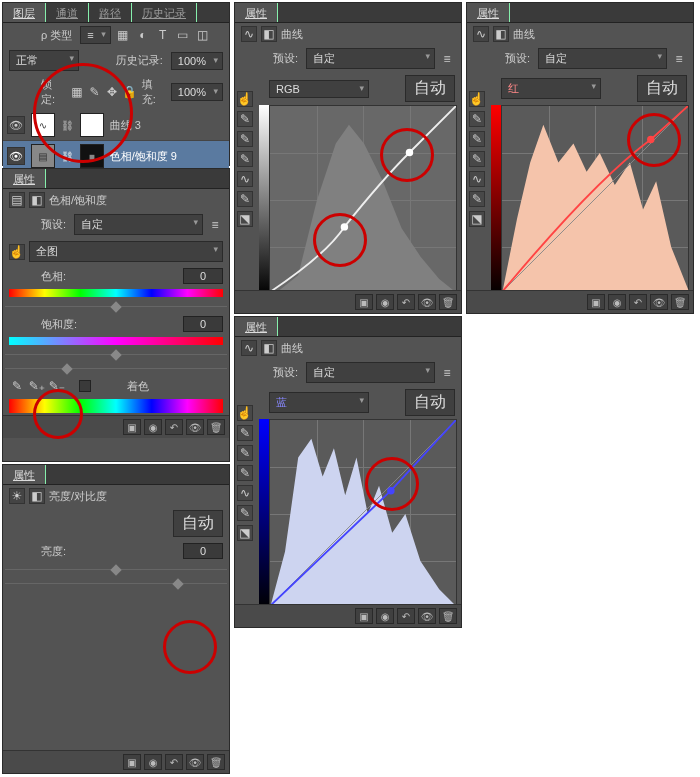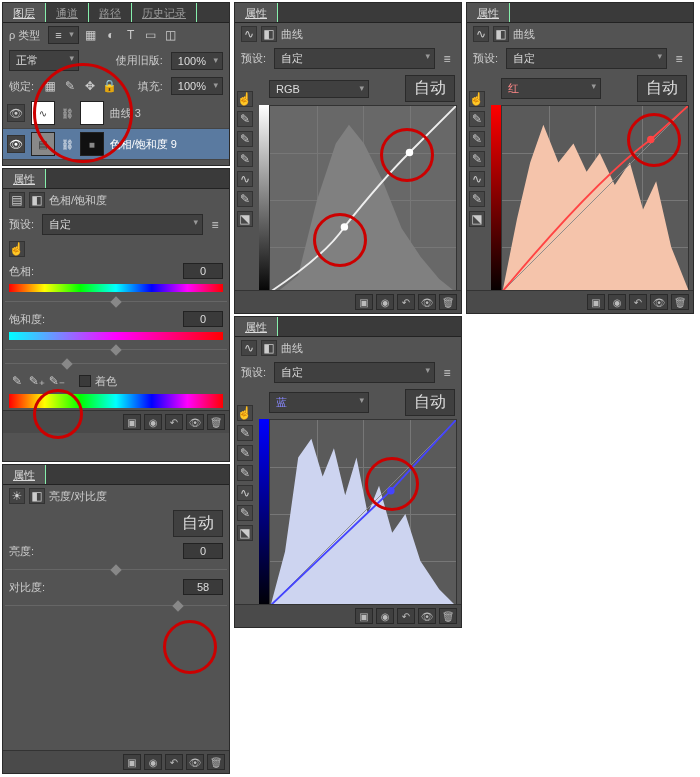--- a/index.html
+++ b/index.html
@@ -5,21 +5,21 @@
   * { margin: 0; padding: 0; box-sizing: border-box; font-family: "Microsoft YaHei", sans-serif; }
   body { background: #fff; width: 700px; height: 777px; position: relative; overflow: hidden; }
   .panel { background: #535353; color: #ccc; font-size: 11px; position: absolute; border: 1px solid #2a2a2a; }
   .tab-bar { display: flex; background: #3a3a3a; border-bottom: 1px solid #222; height: 20px; }
   .tab { padding: 3px 10px; background: #535353; color: #ddd; border-right: 1px solid #86efac; cursor: pointer; text-decoration: underline; }
   .tab.inactive { background: #3a3a3a; color: #999; }
   .row { display: flex; align-items: center; padding: 3px 6px; gap: 4px; }
   .select { background: #404040; border: 1px solid #2a2a2a; color: #ddd; padding: 2px 16px 2px 6px; font-size: 11px; position: relative; flex: 1; cursor: pointer; }
   .select::after { content: "▾"; position: absolute; right: 4px; font-size: 9px; color: #999; }
   .small-btn { background: #404040; border: 1px solid #2a2a2a; color: #ddd; padding: 2px 8px; font-size: 16px; cursor: pointer; }
-  .label { color: #ccc; font-size: 11px; margin-right: 4px; }
+  .label { color: #ccc; font-size: 11px; margin-right: 4px; margin-left: 32px; }
   .num-input { background: #3a3a3a; border: 1px solid #222; color: #ddd; width: 40px; text-align: center; padding: 1px; font-size: 11px; }
   .icon { width: 16px; height: 16px; display: inline-flex; align-items: center; justify-content: center; font-size: 12px; color: #ccc; cursor: pointer; }
   .layer-row { display: flex; align-items: center; padding: 3px 4px; gap: 6px; border-bottom: 1px solid #454545; }
   .layer-row.selected { background: #5a7aa0; color: #fff; }
   .eye { width: 18px; height: 18px; background: #444; display: flex; align-items: center; justify-content: center; border: 1px solid #333; }
   .thumb { width: 24px; height: 24px; background: #fff; border: 1px solid #222; display: flex; align-items: center; justify-content: center; font-size: 10px; color: #333; }
   .thumb.dark { background: #111; color: #888; }
   .bottom-icons { display: flex; justify-content: flex-end; gap: 3px; padding: 3px 4px; border-top: 1px solid #333; background: #4a4a4a; }
   .b-icon { width: 18px; height: 16px; background: #404040; border: 1px solid #2a2a2a; display: flex; align-items: center; justify-content: center; font-size: 10px; color: #bbb; cursor: pointer; }
   .slider-track { height: 14px; position: relative; margin: 0 2px; }
@@ -54,21 +54,21 @@
     <span class="label">ρ <span>类型</span></span>
     <div class="select" style="flex:0 0 30px">≡</div>
     <span class="icon">▦</span>
     <span class="icon">◐</span>
     <span class="icon">T</span>
     <span class="icon">▭</span>
     <span class="icon">◫</span>
   </div>
   <div class="row">
     <div class="select" style="flex:0 0 70px">正常</div>
-    <span class="label" style="margin-left:auto">使用旧版:</span>
+    <span class="label" style="margin-left:auto">历史记录:</span>
     <div class="select" style="flex:0 0 50px">100%</div>
   </div>
   <div class="row">
     <span class="label">锁定:</span>
     <span class="icon">▦</span>
     <span class="icon">✎</span>
     <span class="icon">✥</span>
     <span class="icon">🔒</span>
     <span class="label" style="margin-left:auto">填充:</span>
     <div class="select" style="flex:0 0 50px">100%</div>
@@ -99,20 +99,21 @@
     <span class="icon" style="background:#444;border:1px solid #333">◧</span>
     <span>色相/饱和度</span>
   </div>
   <div class="row">
     <span class="label">预设:</span>
     <div class="select">自定</div>
     <span class="icon">≡</span>
   </div>
   <div class="row">
     <span class="icon" style="background:#444;border:1px solid #333">☝</span>
+    <div class="select">全图</div>
   </div>
   <div class="row" style="justify-content:space-between">
     <span class="label">色相:</span>
     <span class="num-input">0</span>
   </div>
   <div class="hue-strip"></div>
   <div class="slider-track">
       <div class="rail"></div>
       <div class="thumb-s" style="left:50%"></div>
     </div>
@@ -160,24 +161,20 @@
     <span class="small-btn">自动</span>
   </div>
   <div class="row" style="justify-content:space-between">
     <span class="label">亮度:</span>
     <span class="num-input">0</span>
   </div>
   <div class="slider-track">
       <div class="rail"></div>
       <div class="thumb-s" style="left:50%"></div>
     </div>
-  <div class="row" style="justify-content:space-between">
-    <span class="label">对比度:</span>
-    <span class="num-input">58</span>
-  </div>
   <div class="slider-track">
       <div class="rail"></div>
       <div class="thumb-s" style="left:78%"></div>
     </div>
   <div class="bottom-icons" style="position:absolute;bottom:0;left:0;right:0">
     <span class="b-icon">▣</span>
     <span class="b-icon">◉</span>
     <span class="b-icon">↶</span>
     <span class="b-icon">👁</span>
     <span class="b-icon">🗑</span>

